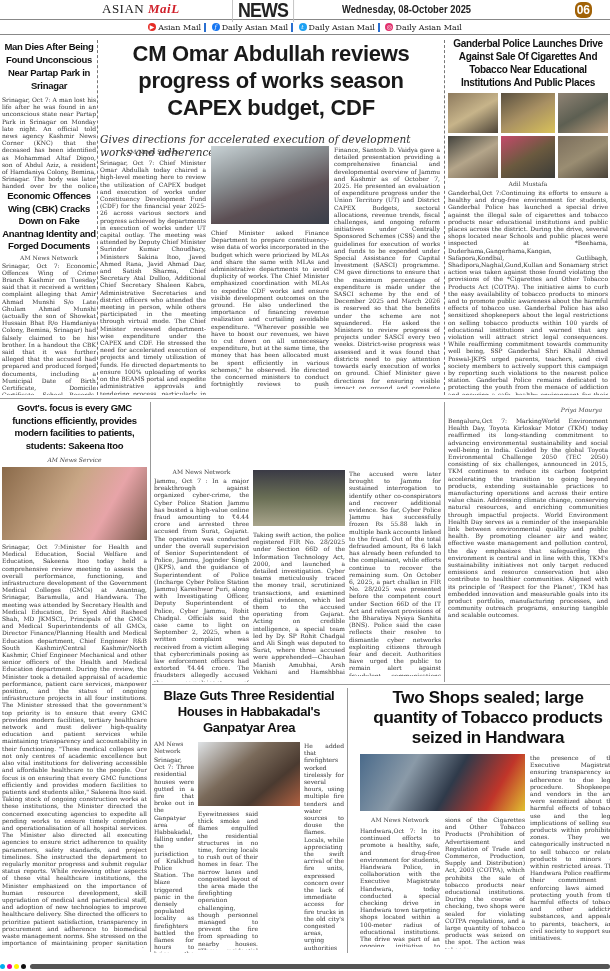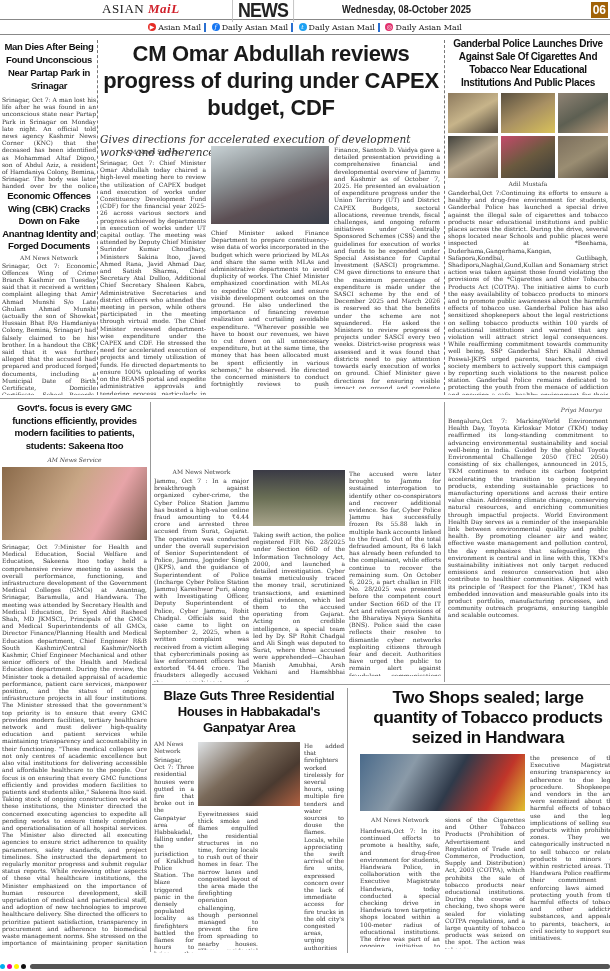--- a/index.html
+++ b/index.html
@@ -2,21 +2,21 @@
 <html><head>
 <meta charset="utf-8">
 <style>
 *{box-sizing:border-box;margin:0;padding:0}
 body{width:610px;height:971px;background:#fff;font-family:"DejaVu Serif",serif;color:#222;position:relative;overflow:hidden}
 .hdr{position:absolute;left:0;top:0;width:610px;height:20px;border-bottom:1px solid #888}
 .logo{position:absolute;left:102px;top:1px;font-size:13px;font-family:"Liberation Serif",serif;color:#222;letter-spacing:.5px}
 .logo b{color:#d0202a;font-style:italic;font-weight:bold}
 .news{position:absolute;left:232px;top:-2px;font-family:"Liberation Sans",sans-serif;font-weight:bold;font-size:21px;color:#222;letter-spacing:-1px;transform:scaleX(.85);transform-origin:left;border-left:1px solid #bbb;border-right:1px solid #bbb;padding:0 6px}
 .date{position:absolute;left:342px;top:3px;font-family:"Liberation Sans",sans-serif;font-weight:bold;font-size:11px;transform:scaleX(.85);transform-origin:left}
-.pageno{position:absolute;right:2px;top:2px;background:#a16207;color:#fff;font-family:"Liberation Sans",sans-serif;font-weight:bold;font-size:12px;padding:1px 2px;border-radius:0}
+.pageno{position:absolute;right:18px;top:2px;background:#a16207;color:#fff;font-family:"Liberation Sans",sans-serif;font-weight:bold;font-size:12px;padding:1px 2px;border-radius:6px}
 .social{position:absolute;top:22px;left:0;width:610px;height:13px;text-align:center;font-size:8px;border-bottom:1px solid #888}
 .social span{display:inline-flex;align-items:center;gap:2px}
 .sicon{display:inline-block;width:8px;height:8px;border-radius:50%;color:#fff;font-size:6px;line-height:8px;text-align:center}
 .sep{display:inline-block;width:2px;height:9px;background:#2a6fd0;margin:0 3px;vertical-align:middle}
 .col{position:absolute;overflow:hidden}
 .hd{font-family:"Liberation Sans",sans-serif;font-weight:bold;text-align:center;color:#111;letter-spacing:-.3px}
 .body{font-size:6px;line-height:7.2px;text-align:justify;color:#333;font-family:"DejaVu Serif",serif}
 .by{font-size:6px;text-align:center;color:#444;margin:4px 0}
 .photo{background:linear-gradient(135deg,#6a5a4a,#a89880 40%,#5a6a7a);}
 .vdash{position:absolute;border-left:1px dashed #777}
@@ -56,21 +56,21 @@
 <div class="col" style="left:2px;top:40px;width:94px;height:355px">
   <div class="hd" style="font-size:9.5px;line-height:13px">Man Dies After Being Found Unconscious Near Partap Park in Srinagar</div>
   <div class="body" style="margin-top:4px;height:92px;overflow:hidden">Srinagar, Oct 7: A man lost his life after he was found in an unconscious state near Partap Park in Srinagar on Monday late night. An official told news agency Kashmir News Corner (KNC) that the deceased has been identified as Mohammad Altaf Digoo, son of Abdul Aziz, a resident of Hamdaniya Colony, Bemina, Srinagar. The body was later handed over by the police representative to the police party of Police Station Kothibagh for further legal and procedural formalities. (KNC)</div>
   <div class="hd" style="font-size:9.5px;line-height:12.5px;margin-top:2px">Economic Offences Wing (CBK) Cracks Down on Fake Anantnag Identity and Forged Documents</div>
   <div class="by" style="margin:1px 0">AM News Network</div>
   <div class="body" style="height:140px;overflow:hidden">Srinagar, Oct 7: Economic Offences Wing of Crime Branch Kashmir on Tuesday said that it received a written complaint alleging that Amir Ahmad Munshi S/o Late Ghulam Ahmad Munshi (actually the son of Showkat Hussain Bhat R/o Hamdaniya Colony, Bemina, Srinagar) had falsely claimed to be his brother. In a handout the CBK said that it was further alleged that the accused had prepared and produced forged documents, including a Municipal Date of Birth Certificate, Domicile Certificate, School Records, Voter List, and Permanent Resident Certificate (PRC), which were submitted before the competent court in Srinagar.</div>
 </div>
 <div class="vdash" style="left:97px;top:40px;height:355px"></div>
 
 <div class="col" style="left:100px;top:40px;width:342px;height:355px">
-  <div class="hd" style="font-size:22px;line-height:27px;color:#1a1a1a">CM Omar Abdullah reviews progress of during under CAPEX budget, CDF</div>
+  <div class="hd" style="font-size:22px;line-height:27px;color:#1a1a1a">CM Omar Abdullah reviews progress of works season CAPEX budget, CDF</div>
   <div style="font-style:italic;font-weight:normal;font-size:10.5px;line-height:13px;margin-top:12px;color:#333;font-family:'DejaVu Serif',serif">Gives directions for accelerated execution of development works and adherence to fiscal discipline</div>
   <div style="position:absolute;left:0;top:104px;width:106px">
     <div class="by">AM News Service</div>
     <div class="body" style="height:236px;overflow:hidden">Srinagar, Oct 7: Chief Minister Omar Abdullah today chaired a high-level meeting here to review the utilization of CAPEX budget and execution of works under Constituency Development Fund (CDF) for the financial year 2025-26 across various sectors and progress achieved by departments in execution of works under UT capital outlay. The meeting was attended by Deputy Chief Minister Surinder Kumar Choudhary, Ministers Sakina Itoo, Javed Ahmed Rana, Javid Ahmad Dar, and Satish Sharma, Chief Secretary Atal Dulloo, Additional Chief Secretary Shaleen Kabra, Administrative Secretaries and district officers who attended the meeting in person, while others participated in the meeting through virtual mode. The Chief Minister reviewed department-wise expenditure under the CAPEX and CDF. He stressed the need for accelerated execution of projects and timely utilization of funds. He directed departments to ensure 100% uploading of works on the BEAMS portal and expedite administrative approvals and tendering process, particularly in view of the limited working season in the Kashmir division.</div>
   </div>
   <div class="photo" style="position:absolute;left:111px;top:106px;width:118px;height:78px;background:linear-gradient(160deg,#c9d3d6,#8a8f92 35%,#5c4f54 65%,#3a3f4a)"></div>
   <div class="body" style="position:absolute;left:111px;top:189px;width:118px;height:160px;overflow:hidden">Chief Minister asked Finance Department to prepare constituency-wise data of works incorporated in the budget which were priorized by MLAs and share the same with MLAs and administrative departments to avoid duplicity of works. The Chief Minister emphasized coordination with MLAs to expedite CDF works and ensure visible development outcomes on the ground. He also underlined the importance of financing revenue realization and curtailing avoidable expenditure. "Wherever possible we have to boost our revenues, we have to cut down on all unnecessary expenditure, but at the same time, the money that has been allocated must be spent efficiently in various schemes," he observed. He directed the concerned ministers to conduct fortnightly reviews to push expenditure and improve fund utilization in their respective departments. Earlier, Principal Secretary,</div>
   <div class="body" style="position:absolute;left:234px;top:106px;width:106px;height:243px;overflow:hidden">Finance, Santosh D. Vaidya gave a detailed presentation providing a comprehensive financial and developmental overview of Jammu and Kashmir as of October 7, 2025. He presented an evaluation of expenditure progress under the Union Territory (UT) and District CAPEX Budgets, sectoral allocations, revenue trends, fiscal challenges, and ongoing reform initiatives under Centrally Sponsored Schemes (CSS) and the guidelines for execution of works and funds to be expended under Special Assistance for Capital Investment (SASCI) programme. CM gave directions to ensure that the maximum percentage of expenditure is made under the SASCI scheme by the end of December 2025 and March 2026 is reserved so that the benefits under the scheme are not squandered. He asked the Ministers to review progress of projects under SASCI every two weeks. District-wise progress was assessed and it was found that districts need to pay attention towards early execution of works on ground. Chief Minister gave directions for ensuring visible impact on ground and complete the standardization &amp; block-topping of roads planned during the current financial year. He exhorted the departments to fill up the vacant posts/engineering departments immediately so that the execution of projects is not affected.</div>
 </div>
 <div class="vdash" style="left:444px;top:40px;height:355px"></div>

